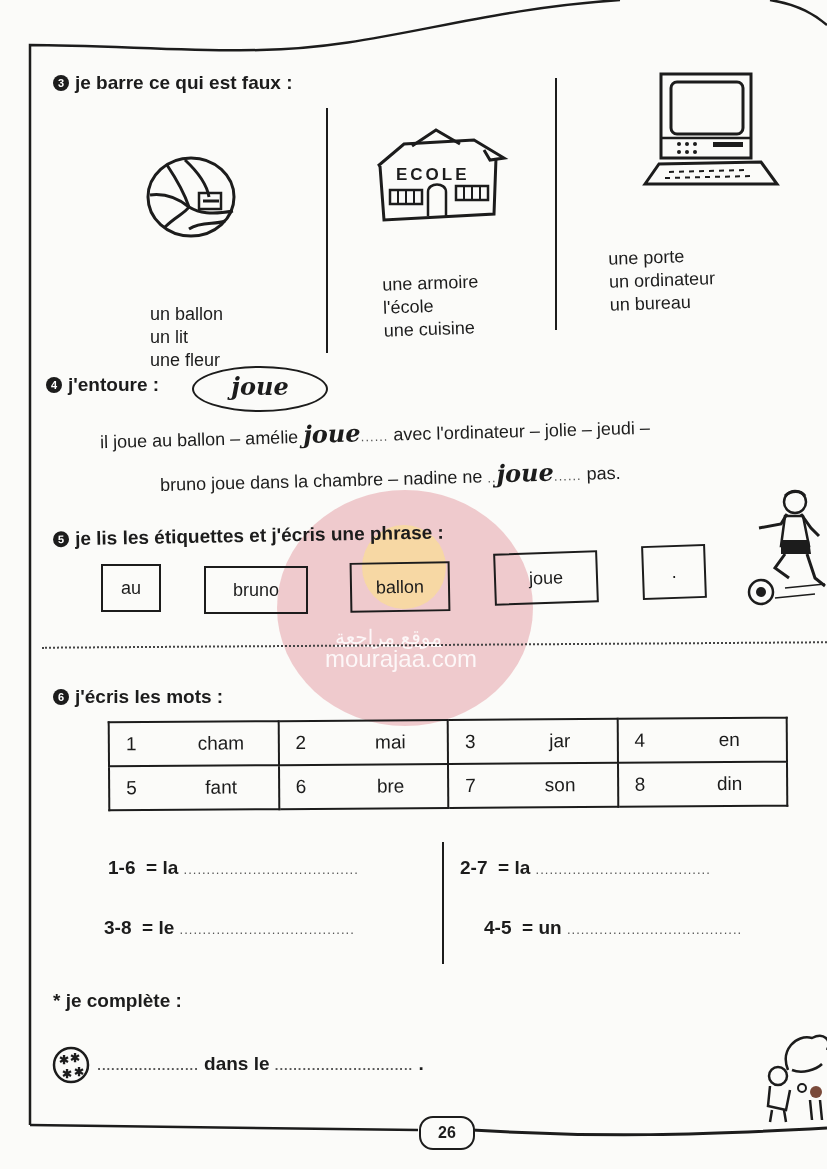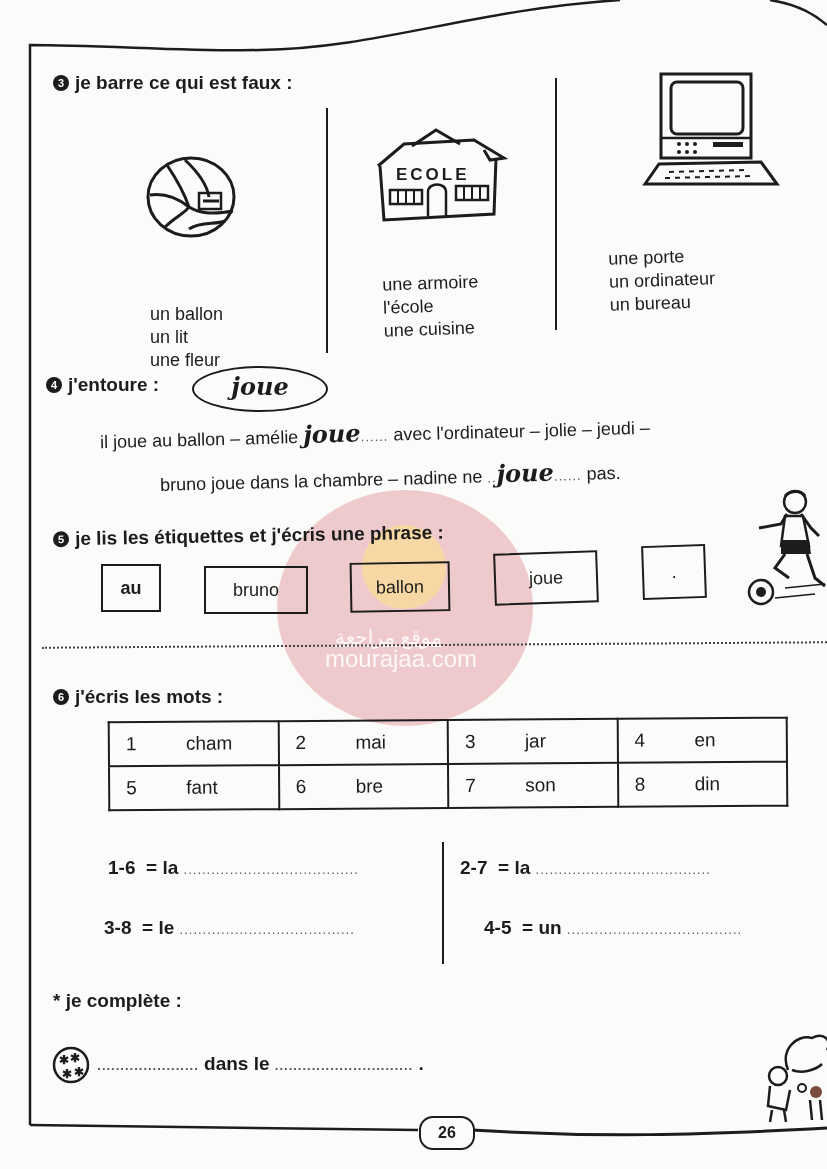--- a/index.html
+++ b/index.html
@@ -23,21 +23,21 @@
   .sentence { position:absolute; font-size:18px; white-space:nowrap; }
   .cursive { font-family:"DejaVu Serif", serif; font-style:italic; font-weight:bold; font-size:24px; }
   .dots { letter-spacing:1px; color:#555; font-size:13px; }
   .label-box {
     position:absolute; border:2px solid #1c1c1c; font-size:18px;
     display:flex; align-items:center; justify-content:center; background:transparent;
   }
   table.syl { position:absolute; border-collapse:collapse; font-size:19px; }
   table.syl td { border:2px solid #1c1c1c; height:42px; padding:0 16px; }
   table.syl td .n { display:inline-block; width:60px; }
-  table.syl td .s { display:inline-block; width:70px; text-align:left; }
+  table.syl td .s { display:inline-block; width:70px; text-align:center; }
   .ans-row { position:absolute; font-size:19px; font-weight:bold; white-space:nowrap;margin-left:36px; }
   .ans-row .dots { font-weight:normal; }
   .page-num {
     position:absolute; border:2px solid #1c1c1c; border-radius:14px;
     font-weight:bold; font-size:16px; text-align:center; background:#fbfbf9;
   }
   .watermark {
     position:absolute; left:277px; top:490px; width:256px; height:236px;
     border-radius:50%; background:rgba(232,170,175,0.6);
   }
@@ -142,21 +142,21 @@
 
 <div class="watermark"></div>
 <div class="wm-inner"></div>
 <div class="wm-text" style="left:335px; top:625px; font-size:20px;text-decoration:underline;">موقع مراجعة</div>
 <div class="wm-text" style="left:325px; top:645px;text-align:center;">mourajaa.com</div>
 
 <div class="sec-title" style="left:53px; top:525px; transform:rotate(-1deg);">
   <span class="num-badge">5</span><span>je lis les étiquettes et j'écris une phrase :</span>
 </div>
 
-<div class="label-box" style="left:101px; top:564px; width:56px; height:44px;font-weight:bold;">
+<div class="label-box" style="left:101px; top:564px; width:56px; height:44px;">
     <span>au</span>
   </div>
 <div class="label-box" style="left:204px; top:566px; width:100px; height:44px;text-align:center;">
     <span>bruno</span>
   </div>
 <div class="label-box" style="left:350px; top:562px; width:96px; height:46px; transform:rotate(-1deg);">
     <span>ballon</span>
   </div>
 <div class="label-box" style="left:494px; top:552px; width:100px; height:48px; transform:rotate(-2deg);">
     <span>joue</span>

